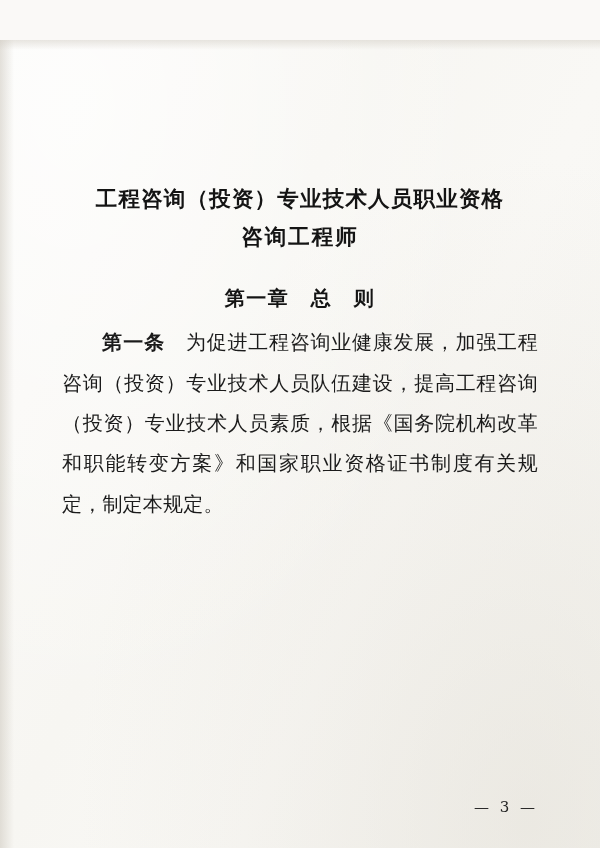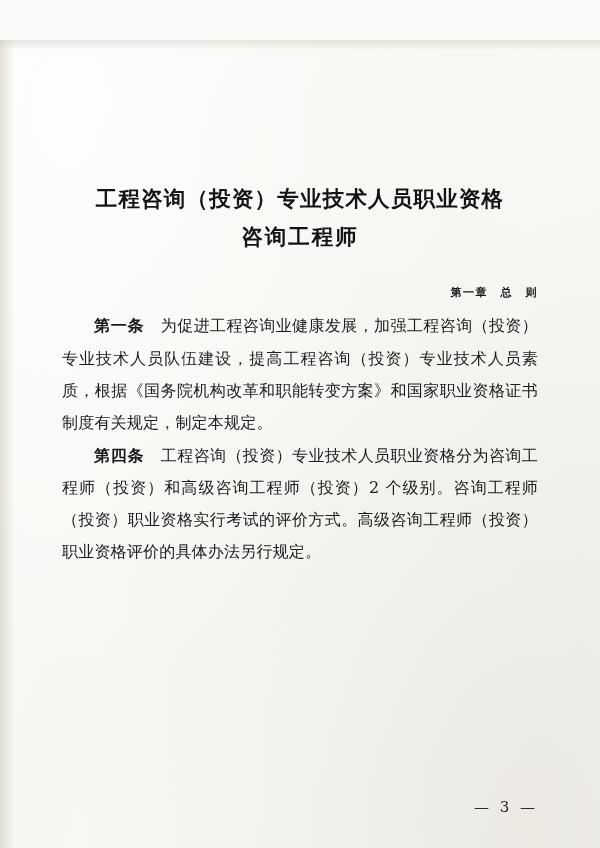--- a/index.html
+++ b/index.html
@@ -45,30 +45,30 @@
     font-family: "DejaVu Serif", "Liberation Serif", serif;
   }
   .doc-title .line {
     display: block;
     white-space: nowrap;
   }
   .doc-title .line2 {
     letter-spacing: 2.0px;
   }
   .chapter-title {
-    text-align: right;
-    font-size: 11px;
+    text-align: center;
+    font-size: 20px;
     font-weight: bold;
     letter-spacing: 1.5px;
     margin-top: 30px;
     margin-bottom: 10px;
     color: #141414;
   }
   .para {
-    font-size: 16px;
+    font-size: 20px;
     line-height: 2.02;
     text-align: justify;
     text-justify: inter-ideograph;
     letter-spacing: 0.2px;
     text-indent: 2em;
     margin: 0;
     color: #1b1b1b;
   }
   .para .art {
     font-weight: bold;
@@ -120,20 +120,17 @@
     </div>
 
     <div class="chapter-title">第一章　总　则</div>
 
     <p class="para">
       <span class="art">第一条</span><span>　为促进工程咨询业健康发展，加强工程咨询（投资）专业技术人员队伍建设，提高工程咨询（投资）专业技术人员素质，根据《国务院机构改革和职能转变方案》和国家职业资格证书制度有关规定，制定本规定。</span>
     </p>
 
 
 
-    <p class="para">
-      <span class="art">第四条</span><span>　工程咨询（投资）专业技术人员职业资格分为咨询工程师（投资）和高级咨询工程师（投资）2 个级别。咨询工程师（投资）职业资格实行考试的评价方式。高级咨询工程师（投资）职业资格评价的具体办法另行规定。</span>
-    </p>
 
   </div>
 
   <div class="page-number">— 3 —</div>
 </div>
 
 </body></html>

